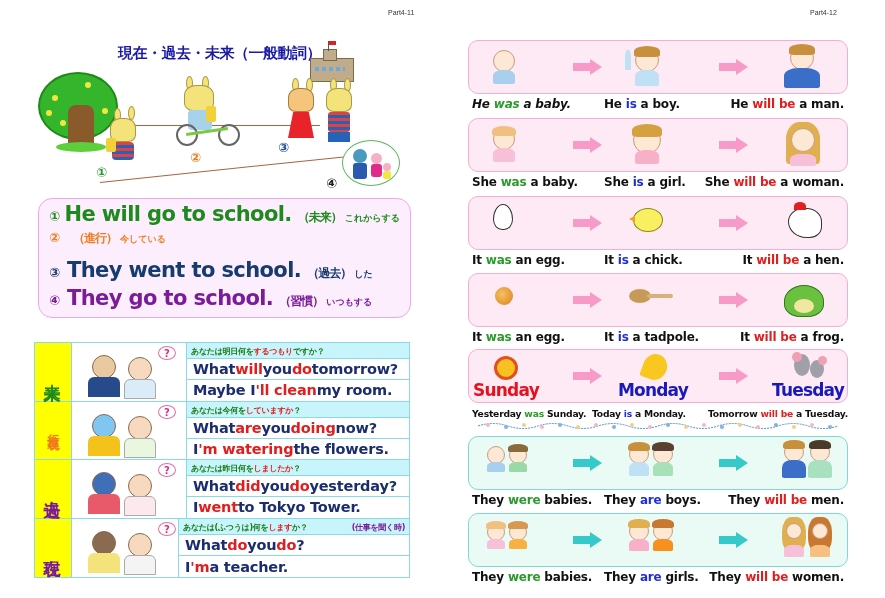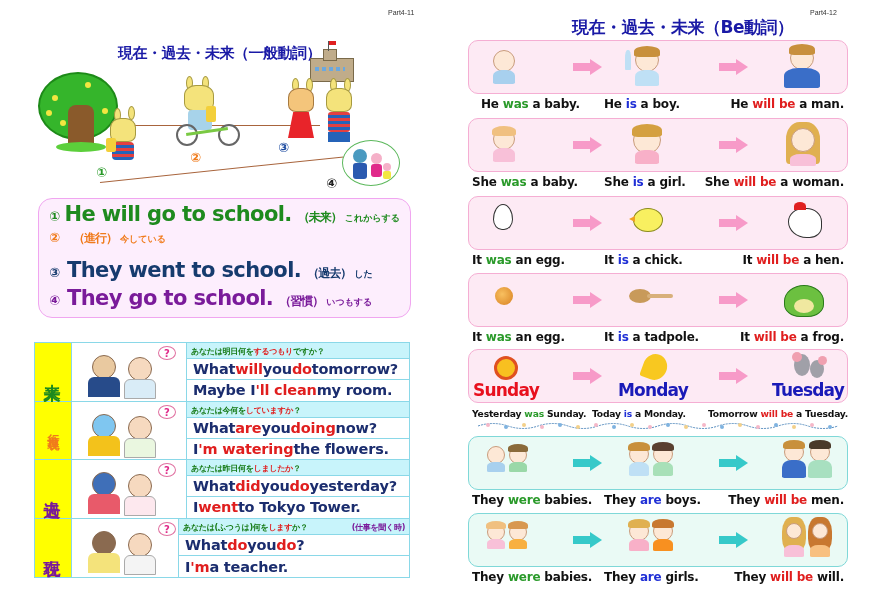--- a/index.html
+++ b/index.html
@@ -267,21 +267,20 @@
             <span class="red">'m</span>
             <span> a teacher.</span>
           </div>
         </div>
       </div>
     </div>
 </div>
 
 <div class="page page-right">
   <div class="page-num" style="left:360px;">Part4-12</div>
-  <div class="title" style="left:122px; top:16px; font-size:17px;">現在・過去・未来（Be動詞）</div>
 </div>
 
 <div id="right-rows">
     <div class="stage-box" style="top: 40px;">
       <div class="pic" style="left: 40px; width: 44px; height: 42px;">
         <div class="face" style="left:6px;top:4px;width:22px;height:22px;background:#fde8d6;"></div>
         <div class="body-blob" style="left:6px;top:24px;width:22px;height:14px;background:#a8d0ee;"></div>
       </div>
       <div class="pic" style="left: 182px; width: 44px; height: 42px;">
         <div class="face" style="left:6px;top:2px;width:24px;height:24px;background:#fde8d6;"></div>
@@ -291,21 +290,21 @@
       </div>
       <div class="pic" style="left: 337px; width: 44px; height: 42px;">
         <div class="face" style="left:6px;top:0px;width:24px;height:24px;background:#fde8d6;"></div>
         <div class="hair" style="left:5px;top:-2px;width:26px;height:10.8px;background:#c8903c;border-radius:50% 50% 20% 20%;"></div>
         <div class="body-blob" style="left:0px;top:22px;width:36px;height:20px;background:#3a6ec8;"></div>
       </div>
       <div class="stage-arrow" style="left: 104px;"></div>
       <div class="stage-arrow" style="left: 250px;"></div>
     </div>
     <div class="caption-row" style="top: 97px;">
-      <span class="cap" style="left: 9px;"><span>He </span><span class="g">was</span><span> a baby.</span></span>
+      <span class="cap" style="left: 0px; font-style: italic;"><span>He </span><span class="g">was</span><span> a baby.</span></span>
       <span class="cap" style="left: 132px;"><span>He </span><span class="b">is</span><span> a boy.</span></span>
       <span class="cap" style="right: 0px;"><span>He </span><span class="r">will be</span><span> a man.</span></span>
     </div>
     <div class="stage-box" style="top: 118px;">
       <div class="pic" style="left: 40px; width: 44px; height: 42px;">
         <div class="face" style="left:6px;top:4px;width:22px;height:22px;background:#fde8d6;"></div>
         <div class="hair" style="left:5px;top:2px;width:24px;height:9.9px;background:#f0c080;border-radius:50% 50% 20% 20%;"></div>
         <div class="body-blob" style="left:6px;top:24px;width:22px;height:14px;background:#f8c0d8;"></div>
       </div>
       <div class="pic" style="left: 182px; width: 44px; height: 42px;">
@@ -446,21 +445,21 @@
         <div style="position:absolute;left:24px;top:-2px;width:24px;height:36px;background:#c87830;border-radius:40%;"></div>
         <div class="face" style="left:28px;top:4px;width:16px;height:16px;background:#fde8d6;"></div>
         <div class="body-blob" style="left:26px;top:26px;width:20px;height:12px;background:#f8c080;"></div>
       </div>
       <div class="stage-arrow" style="left: 104px;"></div>
       <div class="stage-arrow" style="left: 250px;"></div>
     </div>
     <div class="caption-row" style="top: 570px;">
       <span class="cap" style="left: 0px;"><span>They </span><span class="g">were</span><span> babies.</span></span>
       <span class="cap" style="left: 132px;"><span>They </span><span class="b">are</span><span> girls.</span></span>
-      <span class="cap" style="right: 0px;"><span>They </span><span class="r">will be</span><span> will.</span></span>
+      <span class="cap" style="right: 0px;"><span>They </span><span class="r">will be</span><span> women.</span></span>
     </div>
   </div>
 
 <svg class="garland" viewBox="0 0 360 10" preserveAspectRatio="none">
   <path d="M0 5 Q15 0 30 5 T60 5 T90 5 T120 5 T150 5 T180 5 T210 5 T240 5 T270 5 T300 5 T330 5 T360 5" fill="none" stroke="#5a8fc0" stroke-width="1" stroke-dasharray="2 1"></path>
   <g>
     <circle cx="10" cy="4" r="2" fill="#f5b7c8"></circle>
       <circle cx="28" cy="6" r="2" fill="#7fb3e0"></circle>
       <circle cx="46" cy="4" r="2" fill="#f3d08a"></circle>
     <circle cx="64" cy="6" r="2" fill="#f5b7c8"></circle>

